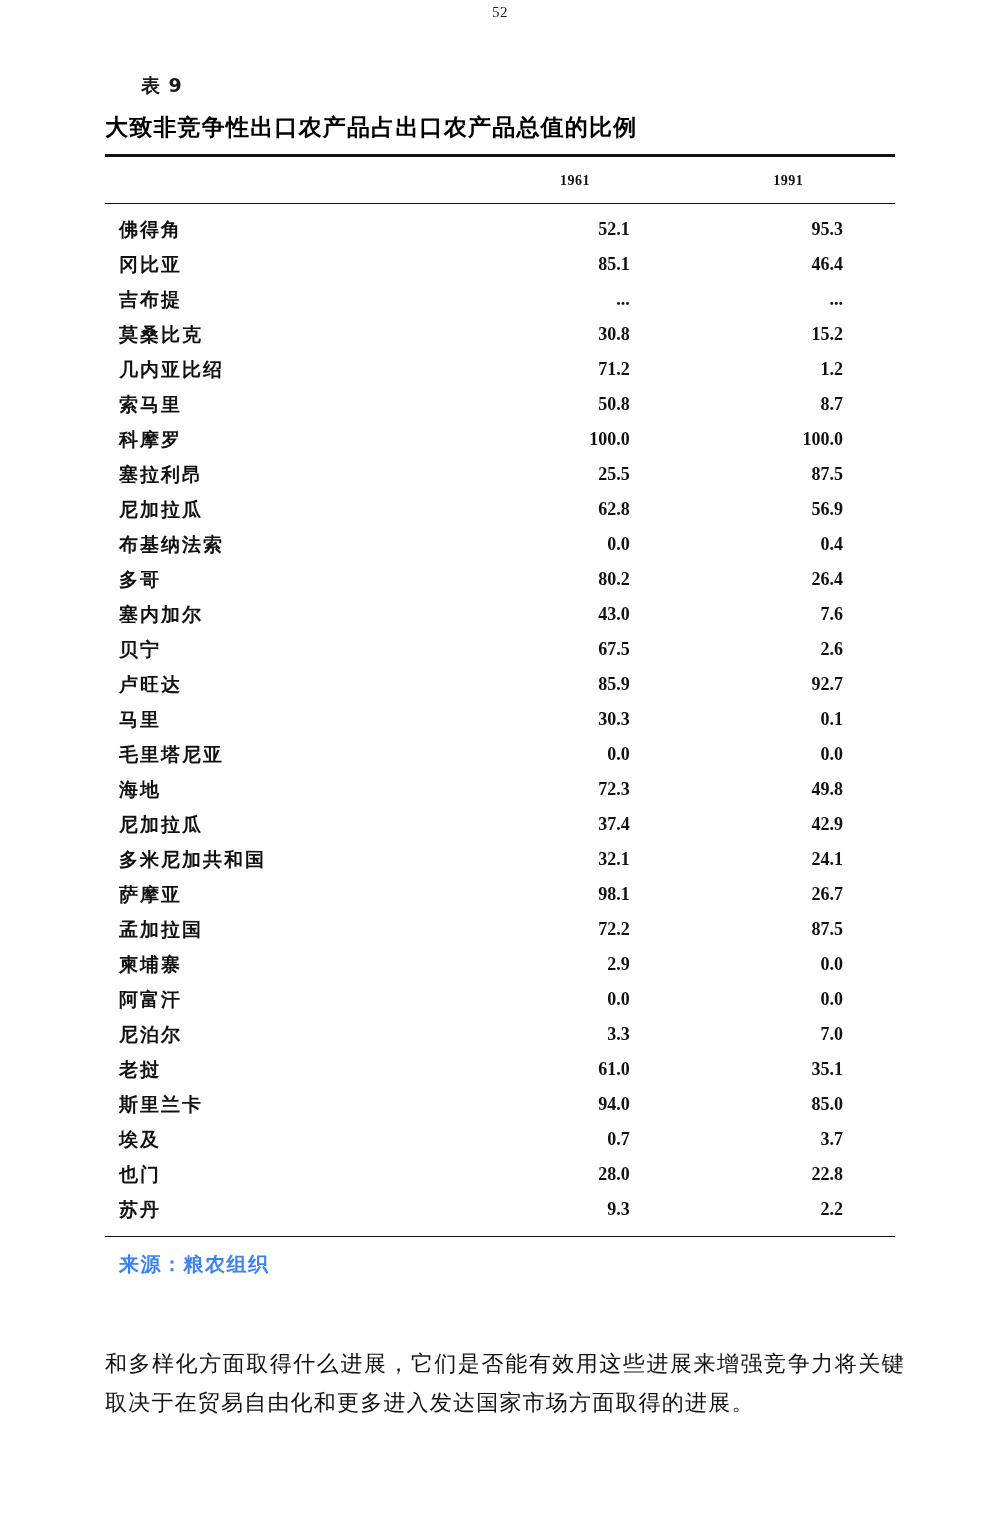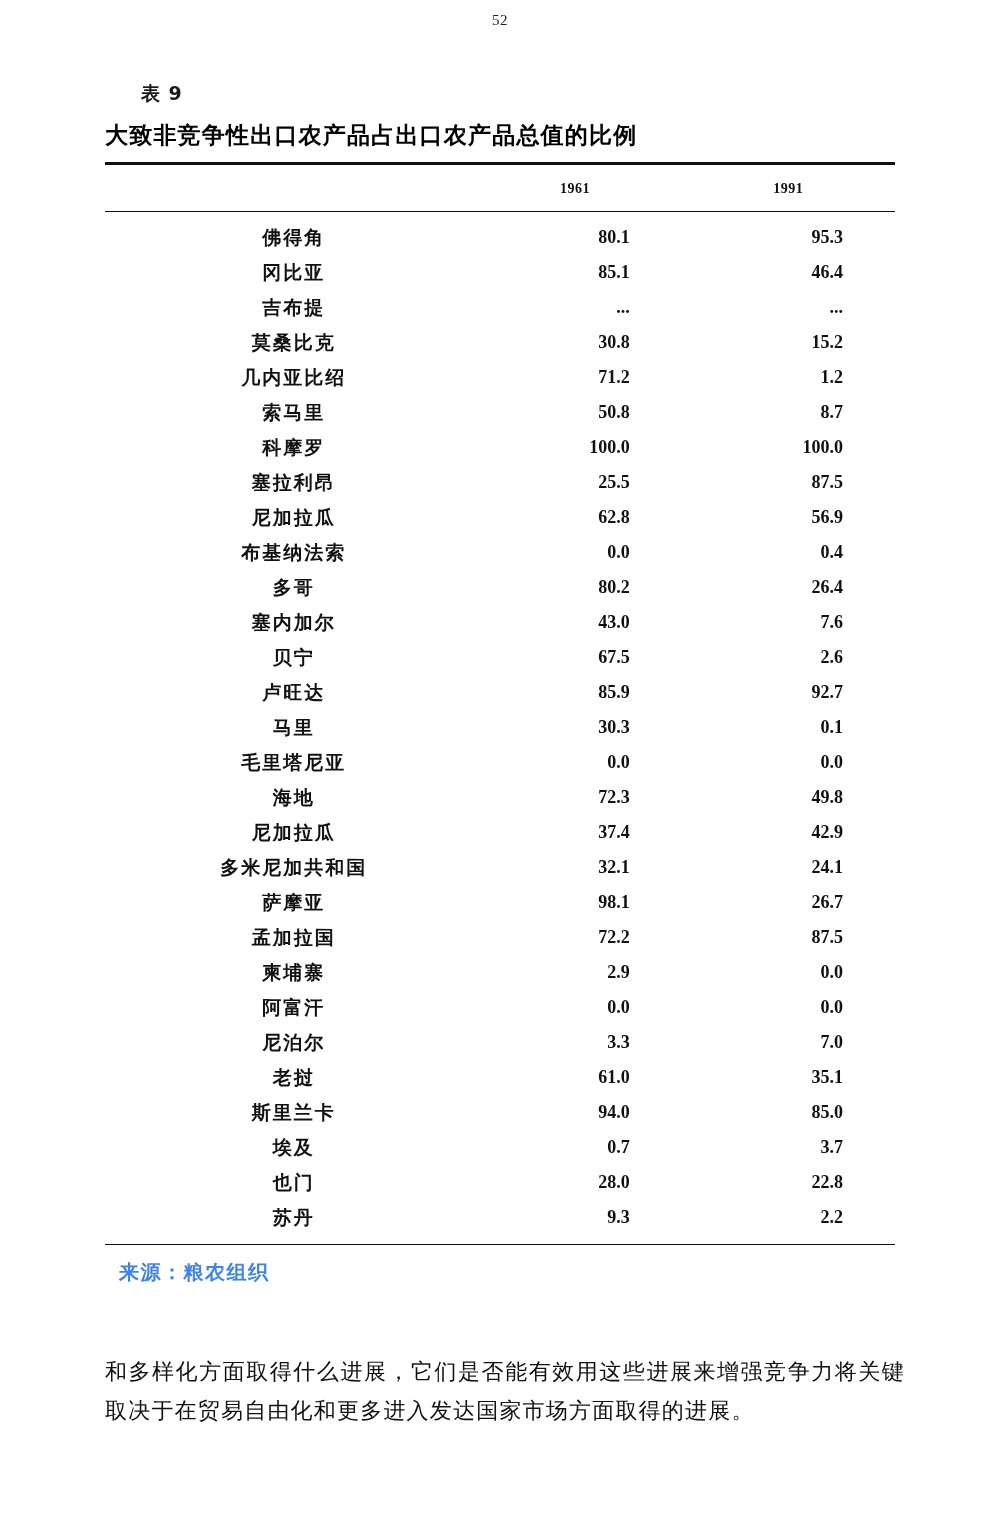--- a/index.html
+++ b/index.html
@@ -20,21 +20,21 @@
     width: 1000px;
     height: 1540px;
     box-sizing: border-box;
     padding: 0;
   }
   .page-number {
     text-align: center;
     font-size: 15px;
     font-family: "Liberation Serif", serif;
     color: #222;
-    padding-top: 12px;
+    padding-top: 4px;
     letter-spacing: 0.5px;
   }
   .table-block {
     margin: 52px 105px 0 105px;
     width: 790px;
   }
   .table-label {
     font-size: 19px;
     font-weight: 600;
     color: #1a1a1a;
@@ -77,21 +77,21 @@
     letter-spacing: 0.5px;
   }
   table.data thead th.blank { text-align: left; }
   table.data tbody td {
     font-size: 19px;
     padding: 4.5px 0;
     color: #111;
     font-weight: 600;
   }
   table.data tbody td.name {
-    text-align: center;
+    text-align: left;
     padding-left: 14px;
     letter-spacing: 2px;
   }
   table.data tbody td.val {
     text-align: right;
     padding-right: 52px;
     font-family: "Liberation Serif", serif;
     font-weight: 700;
     font-size: 18px;
   }
@@ -150,21 +150,21 @@
 
     <table class="data">
       <colgroup>
         <col class="c-name">
         <col class="c-v1">
         <col class="c-v2">
       </colgroup>
       <tbody>
         <tr>
           <td class="name">佛得角</td>
-          <td class="val">80.1</td>
+          <td class="val">52.1</td>
           <td class="val">95.3</td>
         </tr>
         <tr>
           <td class="name">冈比亚</td>
           <td class="val">85.1</td>
           <td class="val">46.4</td>
         </tr>
         <tr>
           <td class="name">吉布提</td>
           <td class="val">...</td>

